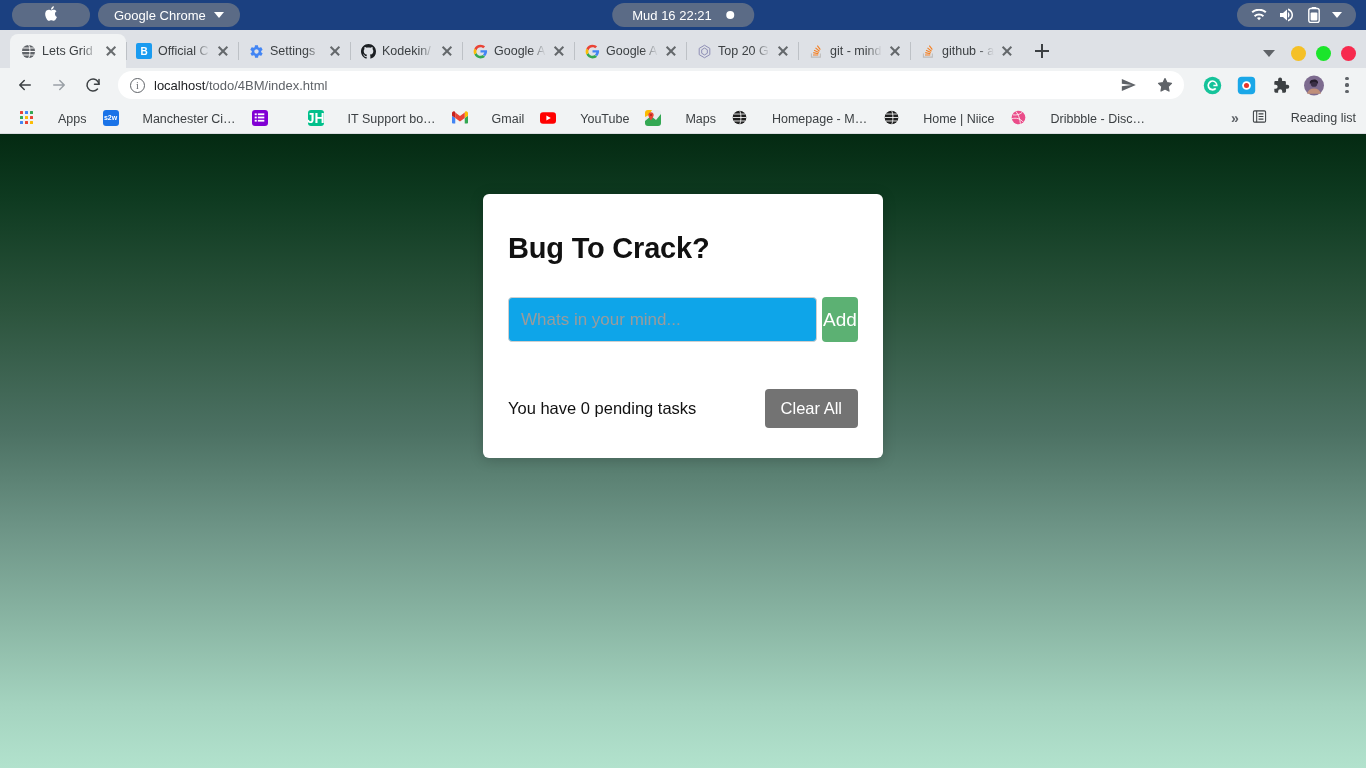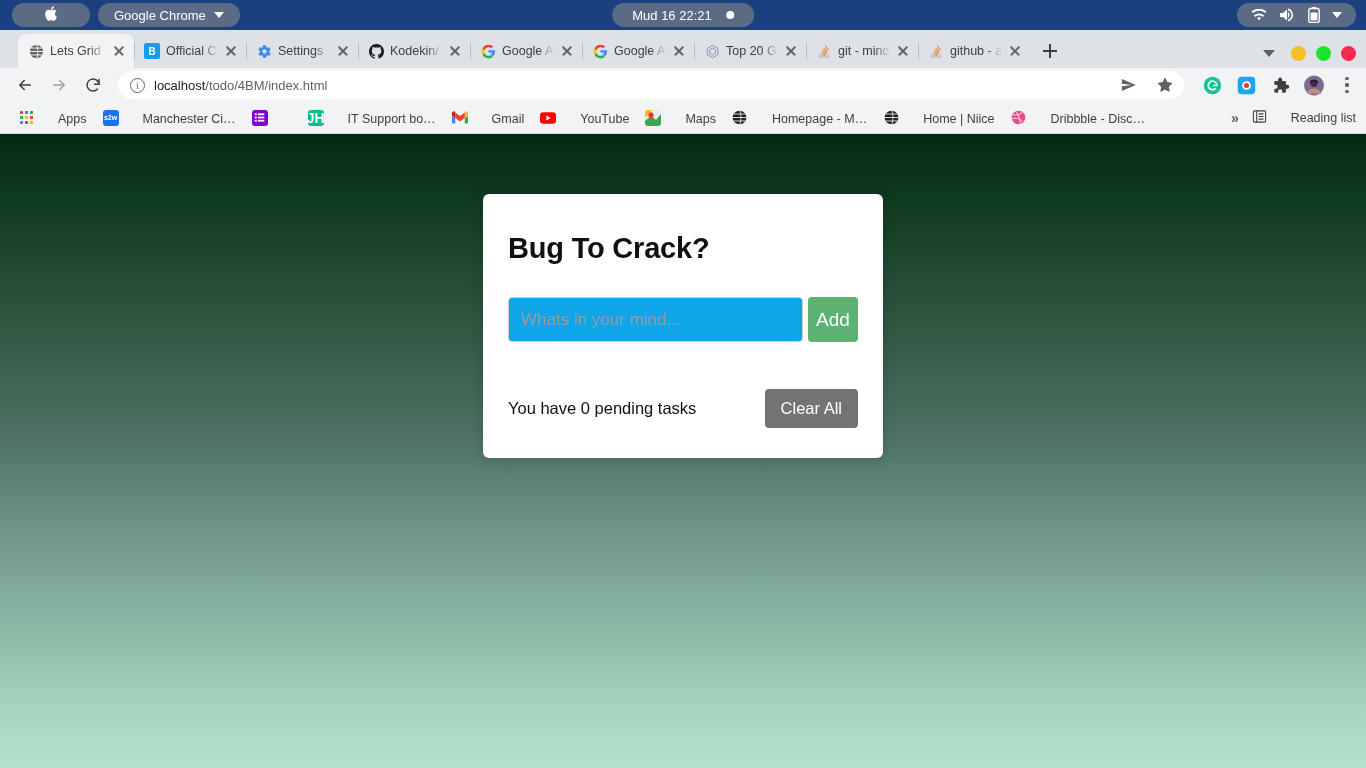--- a/index.html
+++ b/index.html
@@ -55,21 +55,21 @@
     border-right: 5px solid transparent;
     border-top: 6px solid #fff;
   }
 
   
   .tabstrip {
     height: 38px; width: 100%;
     background: #dee1e6;
     display: flex; align-items: flex-end;
     position: relative;
-    padding-left: 18px;
+    padding-left: 10px;
   }
   .tab {
     height: 34px;
     width: 112px;
     display: flex; align-items: center;
     gap: 6px;
     padding: 0 8px 0 10px;
     font-size: 12px;
     color: #3c4043;
     position: relative;
@@ -249,21 +249,21 @@
     border-radius: 4px;
     padding: 0 12px;
     font-size: 17px;
     color: #333;
     font-family: "Liberation Sans", sans-serif;
     outline: none;
     background: #0ea5e9;
   }
   .todo-input::placeholder { color: #9b9b9b; }
   .add-btn {
-    width: 50px;
+    width: 36px;
     border: none;
     background: #5cb173;
     color: #ffffff;
     font-size: 19px;
     border-radius: 4px;
     margin-left: 5px;
     cursor: pointer;
     font-family: "Liberation Sans", sans-serif;
   }
   .statusrow {

